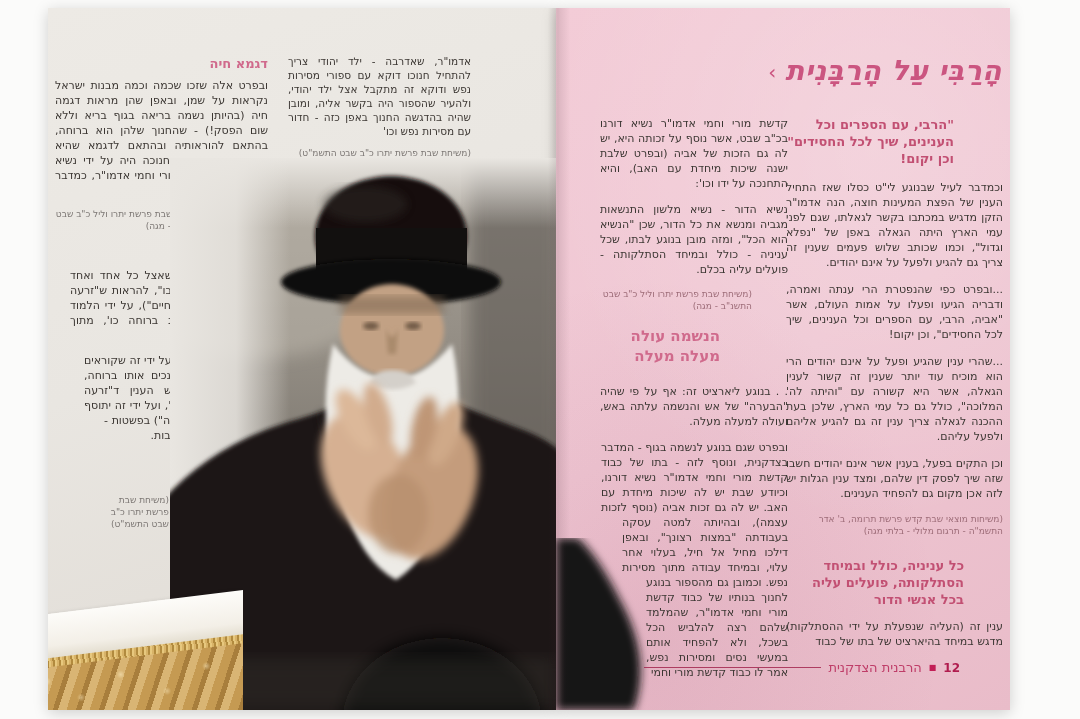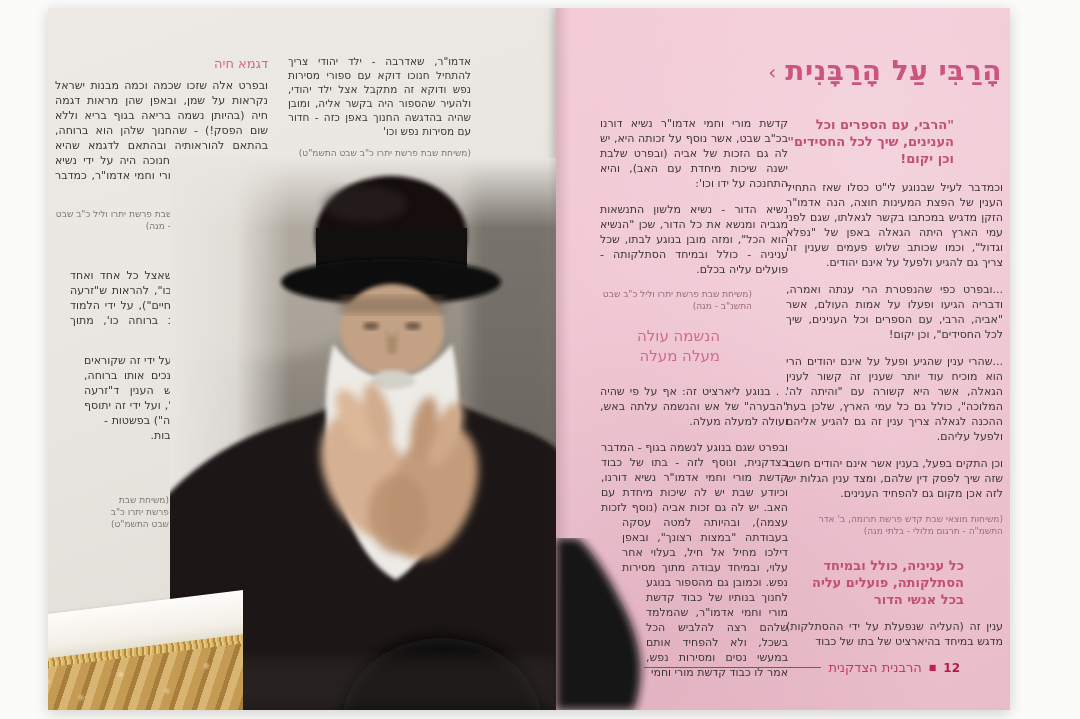--- a/index.html
+++ b/index.html
@@ -25,21 +25,21 @@
   .gutter{position:absolute;left:548px;top:8px;width:22px;height:702px;
     background:linear-gradient(90deg,transparent 0%,rgba(60,30,40,.14) 45%,rgba(60,30,40,.10) 55%,transparent 100%);
     pointer-events:none;z-index:6;}
 
   
   .rtl{direction:rtl;unicode-bidi:embed}
   .para{direction:rtl;text-align:justify;text-align-last:right;
     font-size:11px;line-height:15px;color:var(--body-ink);}
   .cite{direction:rtl;text-align:right;font-size:9px;line-height:12px;color:var(--cite-gray);}
   .cite.pink{color:var(--cite-pink)}
-  .h-pink{direction:rtl;font-weight:normal;color:var(--heading-pink);}
+  .h-pink{direction:rtl;font-weight:bold;color:var(--heading-pink);}
 
   
   .sec1{position:absolute;left:7px;top:48px;width:213px;}
   .sec1 .h-pink{font-size:13px;margin-bottom:7px}
   .sec1 .cite{margin-top:10px;width:150px}
   .topblock{position:absolute;left:240px;top:46px;width:183px;}
   .topblock .para{font-size:10.5px;line-height:14px}
   .topblock .cite{margin-top:9px;text-align:right}
   .sec2{position:absolute;left:22px;top:238px;width:198px;}
   .sec2 .h-pink{font-size:13px;margin-bottom:7px}
@@ -64,21 +64,21 @@
       radial-gradient(6px 6px at 86px 16px,rgba(255,240,200,.5),transparent 70%),
       radial-gradient(6px 6px at 130px 38px,rgba(255,240,200,.45),transparent 70%),
       radial-gradient(6px 6px at 172px 18px,rgba(255,240,200,.5),transparent 70%),
       repeating-linear-gradient(115deg,#c59a52 0 9px,#a87e3c 9px 14px,#d9b574 14px 22px);}
 
   
   .r-title{position:absolute;top:46px;right:8px;display:flex;direction:ltr;
     align-items:center;gap:9px;z-index:5;}
   .r-title .chev{color:var(--accent);font-size:20px;line-height:1;transform:translateY(1px)}
   .r-title .txt{direction:rtl;font-size:28px;font-weight:bold;color:var(--accent);
-    letter-spacing:.5px;}
+    letter-spacing:.5px;font-style:italic;}
   .col-outer{position:absolute;top:108px;right:7px;width:217px;z-index:5;}
   .col-inner{position:absolute;top:108px;right:222px;width:188px;z-index:5;}
   .quote{direction:rtl;text-align:right;font-size:13px;line-height:17px;font-weight:bold;
     color:#c25073;width:168px;margin-right:0;margin-bottom:13px;}
   .col-outer .para{margin-bottom:12px}
   .col-outer .cite{margin-bottom:14px;margin-top:8px}
   .subhead{direction:rtl;text-align:right;font-size:13px;line-height:17px;font-weight:bold;
     color:#c25073;width:178px;margin-bottom:11px;margin-top:20px;}
   .col-inner .para{margin-bottom:11px}
   .col-inner .cite{margin-bottom:14px;width:152px;margin-right:36px}

